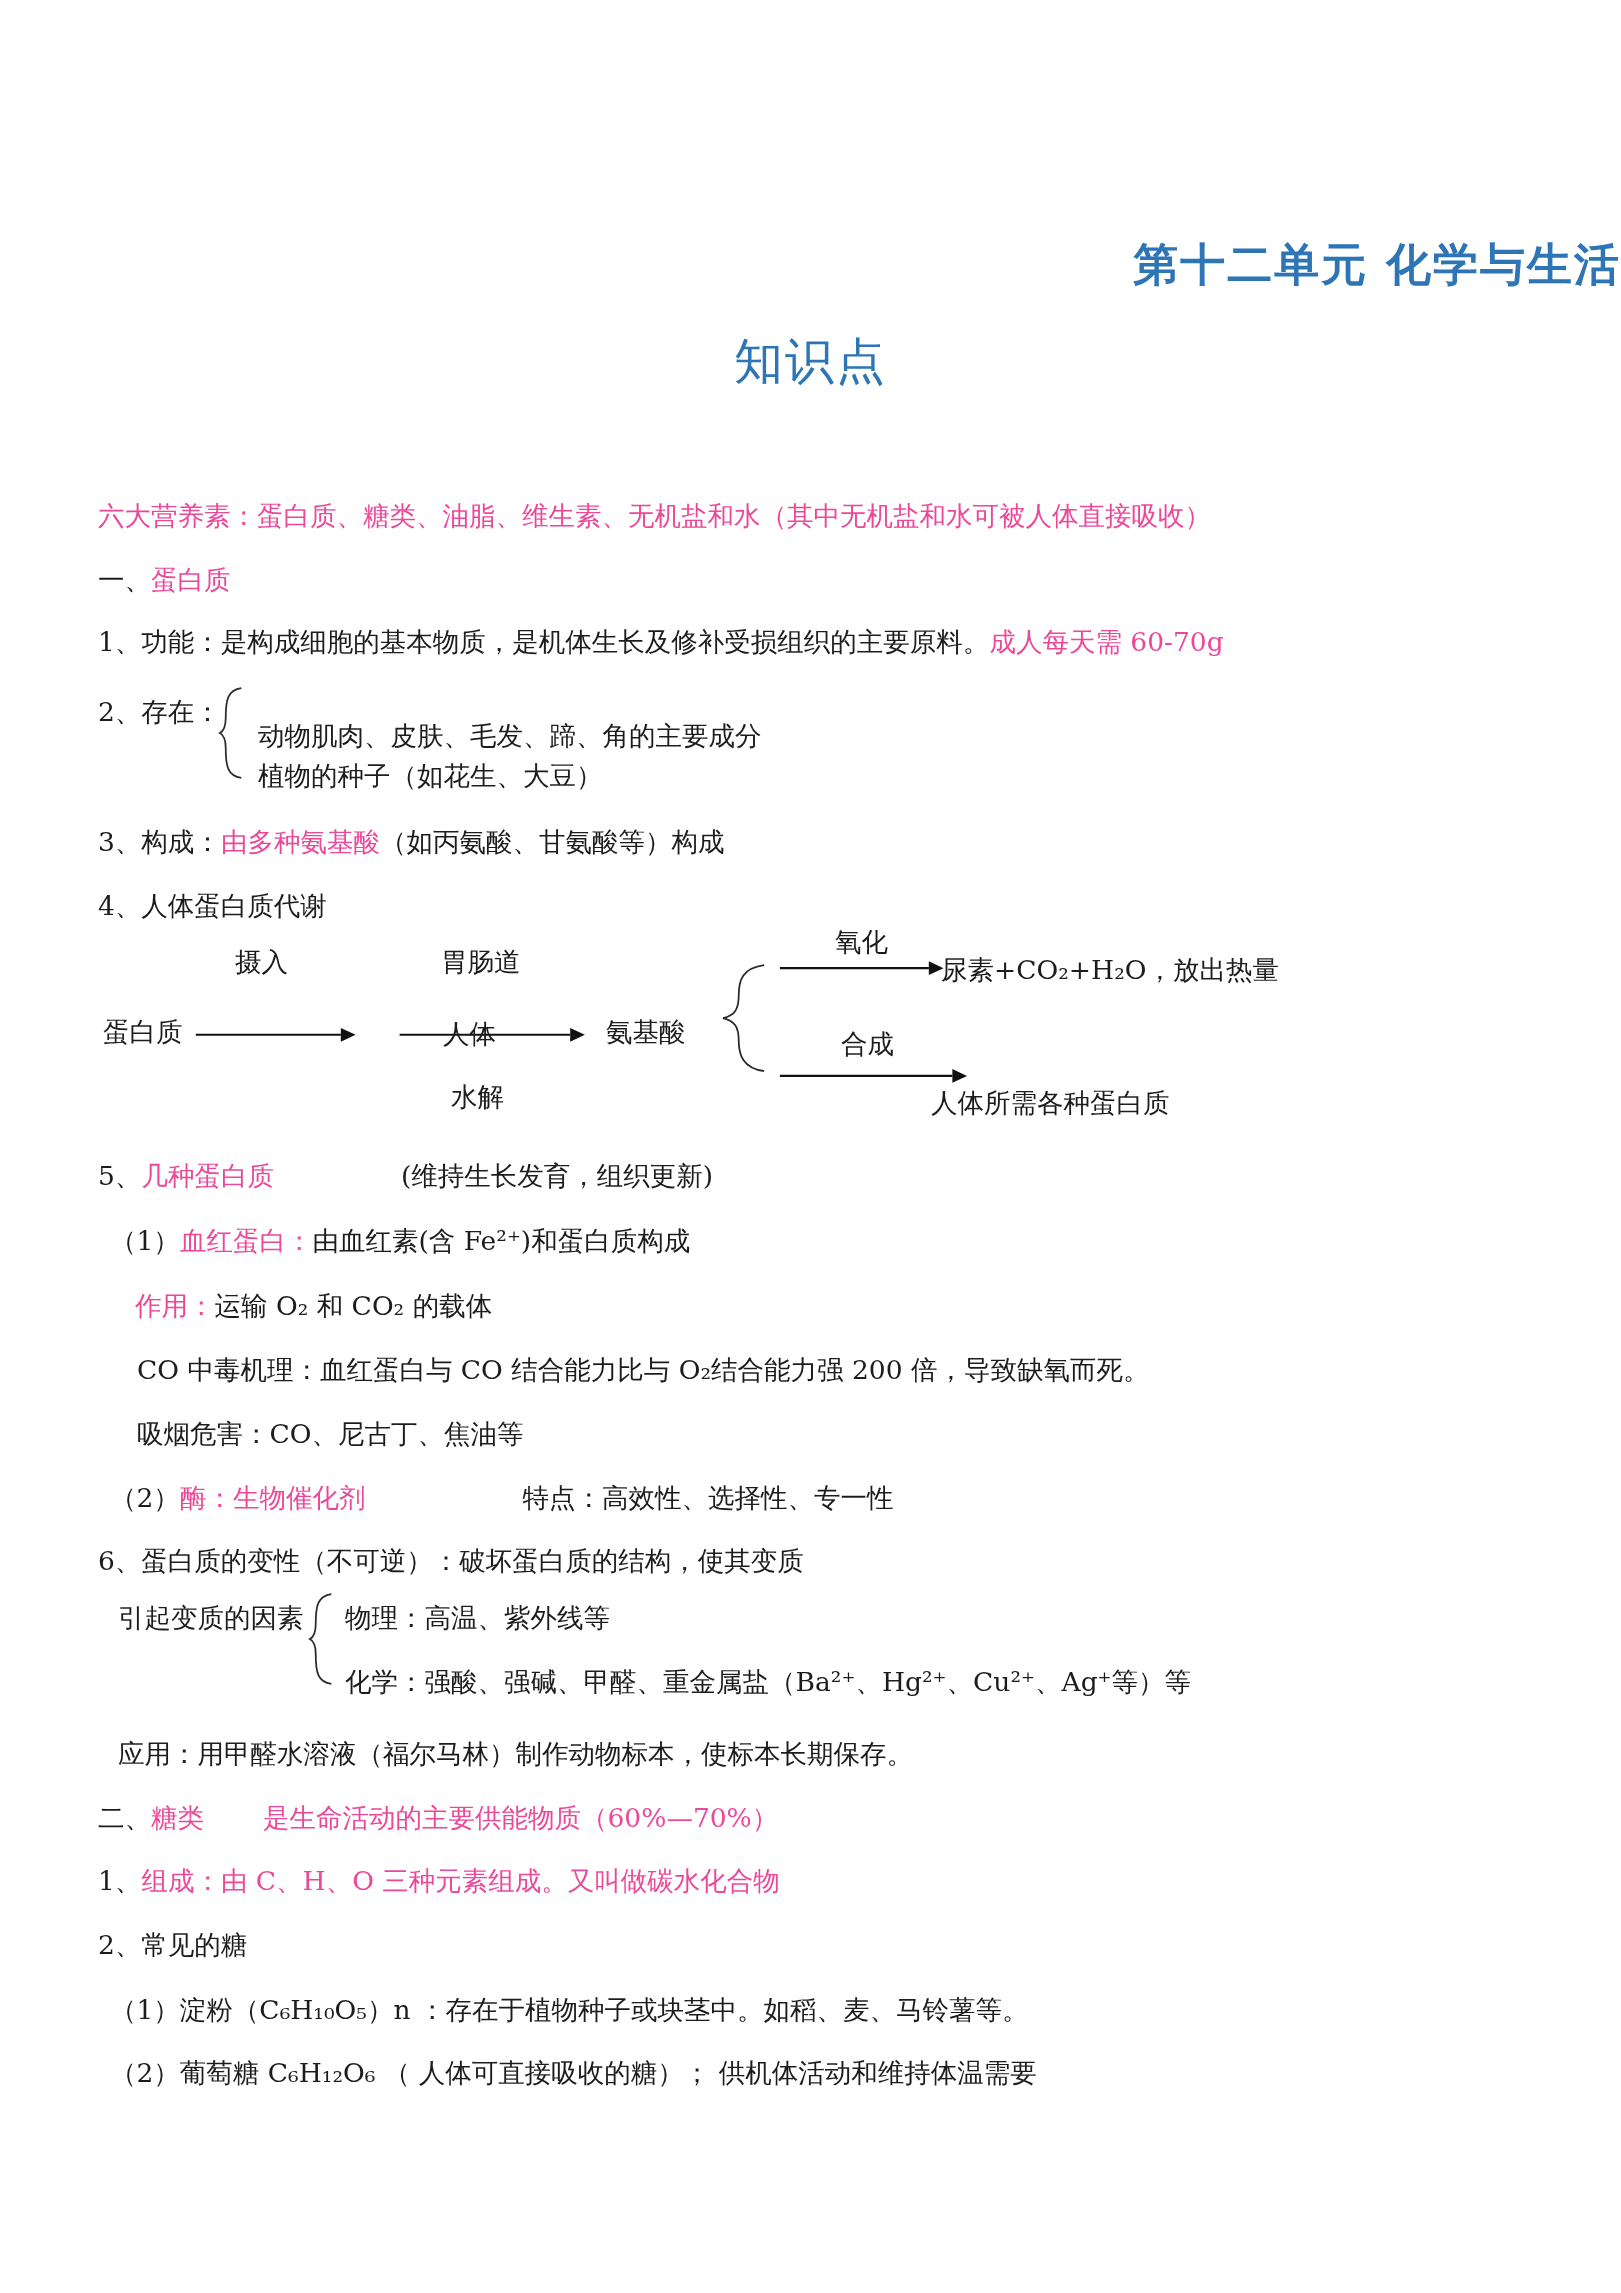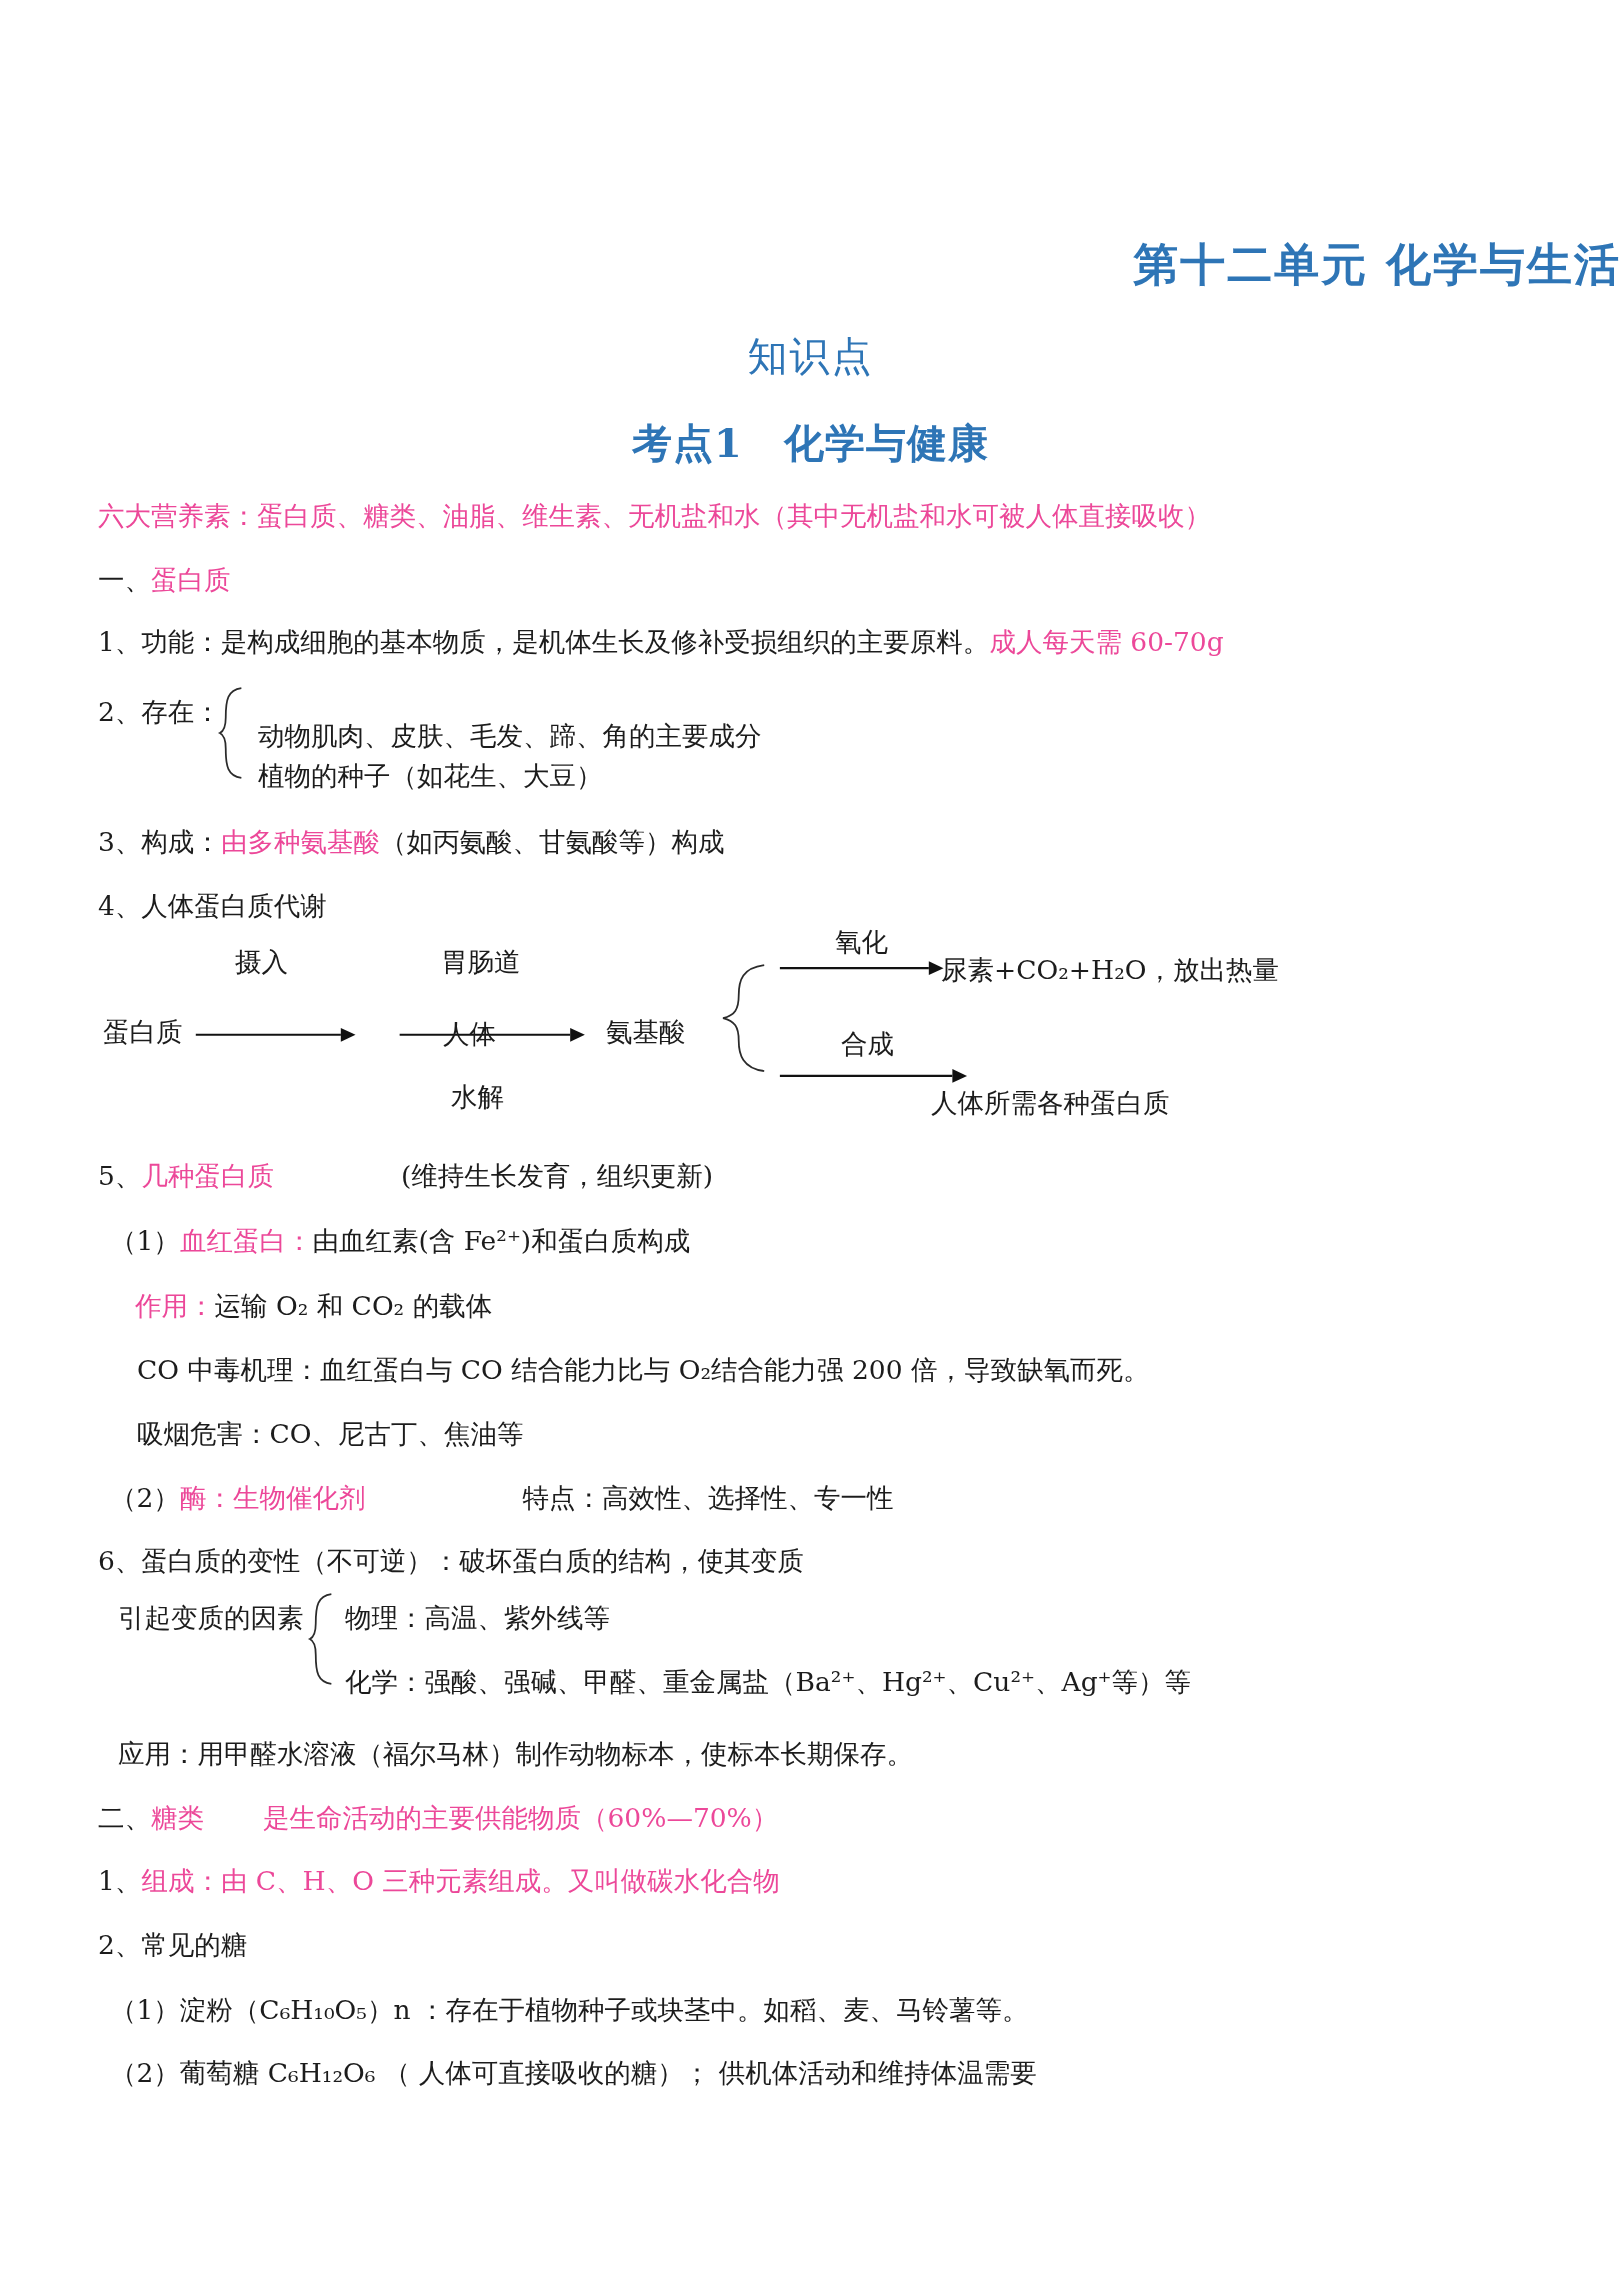--- a/index.html
+++ b/index.html
@@ -13,21 +13,21 @@
   }
   .doc-title {
     position:absolute; left:0; top:235px; width:100%;
     margin:0; text-align:right;
     font-size:45px; font-weight:700; letter-spacing:2px;
     color:#2E75B6;
   }
   .doc-subtitle {
     position:absolute; left:0; top:329px; width:100%;
     margin:0; text-align:center;
-    font-size:40px; font-weight:400; letter-spacing:2px;
+    font-size:49px; font-weight:400; letter-spacing:2px;
     color:#2E75B6;
   }
   .doc-section {
     position:absolute; left:0; top:416px; width:100%;
     margin:0; text-align:center;
     font-size:40px; font-weight:700; letter-spacing:1px;
     color:#2E75B6;
   }
   .line {
     position:absolute;
@@ -43,21 +43,20 @@
   .diag-head { fill:#111111; stroke:none; }
   .diag-text { position:absolute; white-space:nowrap; font-size:26.5px; line-height:33px; color:#1C1C1C; }
 </style>
 </head>
 <body>
 
 <div class="page">
 
   <h1 class="doc-title">第十二单元 化学与生活</h1>
   <h2 class="doc-subtitle">知识点</h2>
-  <h3 class="doc-section">考点1　化学与健康</h3>
 
   <div class="line" style="left:98px; top:498px;">
     <span class="red">六大营养素：蛋白质、糖类、油脂、维生素、无机盐和水（其中无机盐和水可被人体直接吸收）</span>
   </div>
 
   <div class="line" style="left:98px; top:562px;">
     <span class="blk">一、</span><span class="red">蛋白质</span>
   </div>
 
   <div class="line" style="left:98px; top:624px;">

